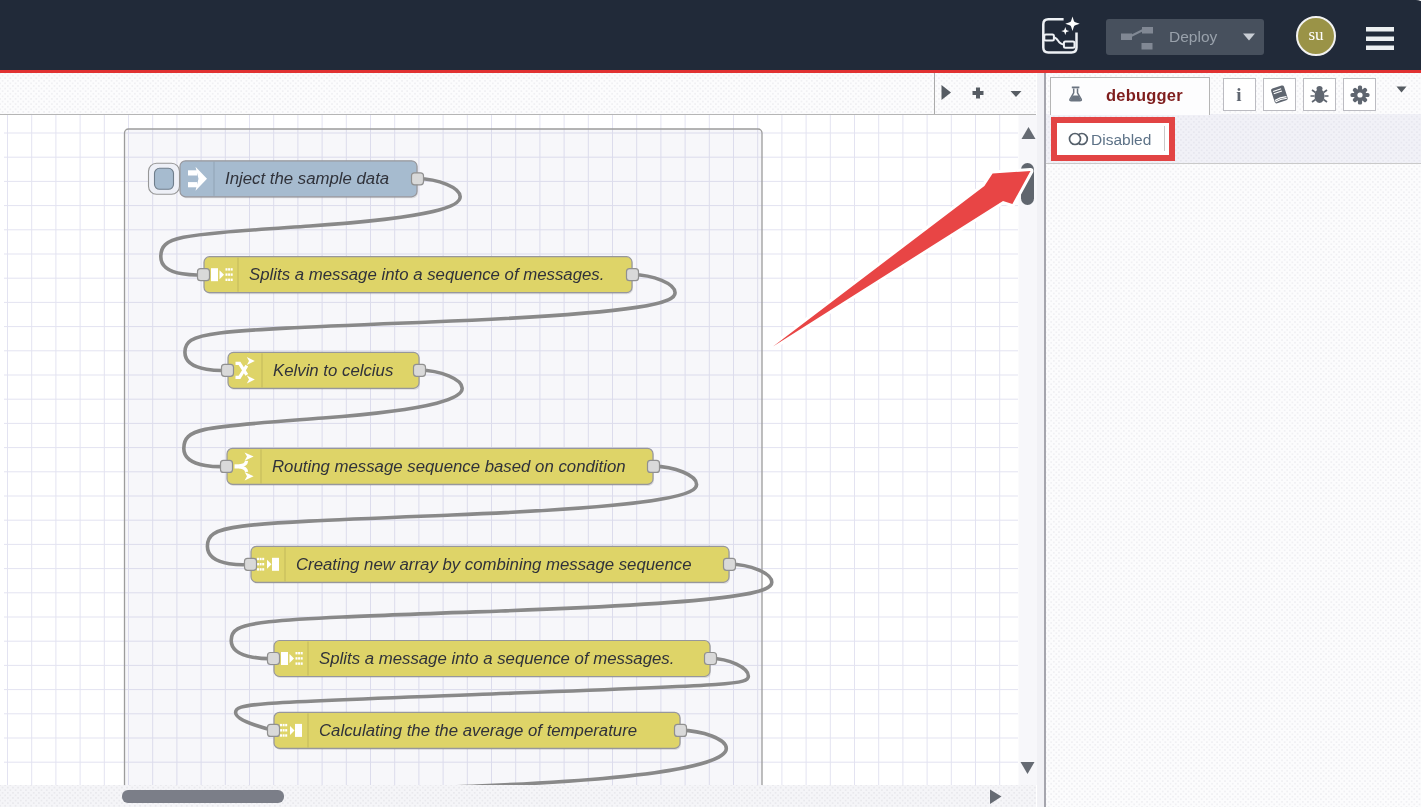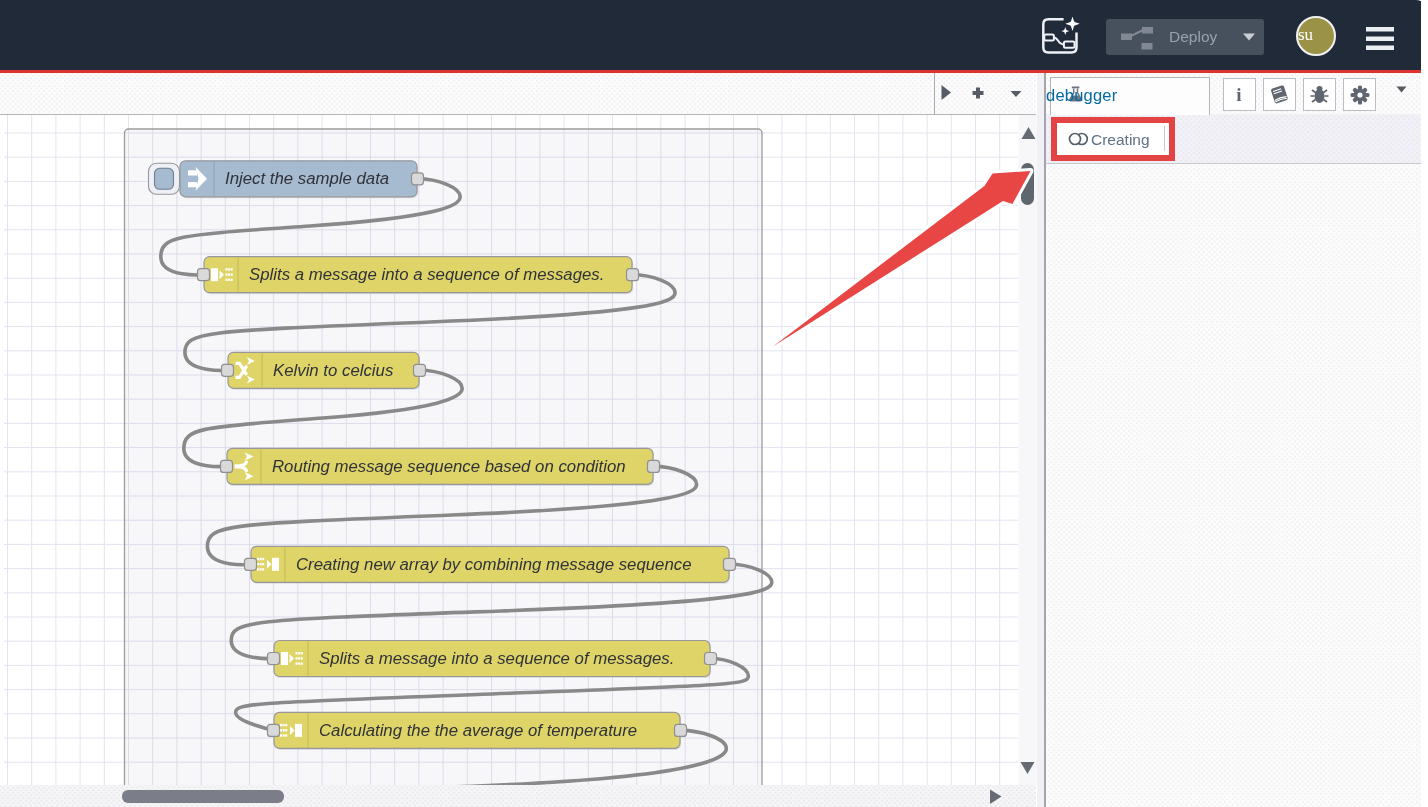--- a/index.html
+++ b/index.html
@@ -18,21 +18,21 @@
 
 <div class="abs" style="left:1106px;top:19px;width:158px;height:36px;background:#47505d;border-radius:3px"></div>
 <svg class="abs" style="left:1106px;top:19px" width="158" height="36">
 <rect x="15" y="14.5" width="11" height="6.5" fill="#818894"></rect>
 <rect x="36" y="8" width="11" height="6.5" fill="#818894"></rect>
 <rect x="35.5" y="24" width="11" height="6.5" fill="#818894"></rect>
 <path d="M 25 17 L 37 11" stroke="#818894" stroke-width="2"></path>
 <text x="63" y="23" font-family="'Liberation Sans',sans-serif" font-size="15.5" fill="#99a1ab">Deploy</text>
 <polygon points="137,14.5 149,14.5 143,21.5" fill="#c9ced5"></polygon>
 </svg>
-<div class="abs" style="left:1296px;top:16px;width:40px;height:40px;border-radius:50%;background:#9a9347;border:2.5px solid #f2f2f2;color:#fff;font-family:'Liberation Serif',serif;font-size:17px;line-height:34px">su</div>
+<div class="abs" style="left:1296px;top:16px;width:40px;height:40px;border-radius:50%;background:#9a9347;border:2.5px solid #f2f2f2;color:#fff;font-family:'Liberation Serif',serif;font-size:17px;text-align:center;line-height:34px">su</div>
 <svg class="abs" style="left:1366px;top:26px" width="28" height="26">
 <rect x="0" y="1" width="28" height="4.5" fill="#eceff1"></rect>
     <rect x="0" y="10.5" width="28" height="4.5" fill="#eceff1"></rect>
     <rect x="0" y="19.5" width="28" height="4.5" fill="#eceff1"></rect>
 </svg>
 
 <div class="abs" style="left:0;top:73px;width:1036px;height:42px;background-color:#fcfcfd;background-image:radial-gradient(circle,#f0f0f3 0.7px,transparent 0.85px),radial-gradient(circle,#f0f0f3 0.7px,transparent 0.85px);background-size:5.2px 5.2px;background-position:0 0,2.6px 2.6px;border-bottom:1px solid #b5b5b5"></div>
 <div class="abs" style="left:933.5px;top:73px;width:1px;height:41px;background:#ababab"></div>
 <svg class="abs" style="left:938px;top:84px" width="95" height="18">
 <polygon points="3.5,1 3.5,16 13,8.5" fill="#565c63"></polygon>
@@ -236,21 +236,21 @@
 
 <div class="abs" style="left:1045.6px;top:73px;width:375.4px;height:734px;background-color:#fcfcfd;background-image:radial-gradient(circle,#f0f0f3 0.7px,transparent 0.85px),radial-gradient(circle,#f0f0f3 0.7px,transparent 0.85px);background-size:5.2px 5.2px;background-position:0 0,2.6px 2.6px;"></div>
 <div class="abs" style="left:1045.6px;top:73px;width:375.4px;height:42px;background-color:#fcfcfd;background-image:radial-gradient(circle,#f0f0f3 0.7px,transparent 0.85px),radial-gradient(circle,#f0f0f3 0.7px,transparent 0.85px);background-size:5.2px 5.2px;background-position:0 0,2.6px 2.6px;border-bottom:1px solid #b5b5b5"></div>
 <div class="abs" style="left:1045.6px;top:114px;width:375.4px;height:49.5px;background-color:#f1f1f7;background-image:radial-gradient(circle,#e7e7ef 0.7px,transparent 0.85px),radial-gradient(circle,#e7e7ef 0.7px,transparent 0.85px);background-size:5.2px 5.2px;background-position:0 0,2.6px 2.6px;border-bottom:1px solid #c9c9c9"></div>
 <div class="abs" style="left:1050px;top:76.5px;width:160px;height:38.5px;background:#fdfdfe;border:1px solid #b5b5b5;border-bottom:none"></div>
 <svg class="abs" style="left:1069px;top:86px" width="14" height="16">
 <path d="M 4.7 2.4 L 4.7 6.9 L 1.1 13.1 Q 0.3 14.7 2.3 14.7 L 10.9 14.7 Q 12.9 14.7 12.1 13.1 L 8.5 6.9 L 8.5 2.4" fill="none" stroke="#6b7480" stroke-width="1.5"></path>
 <path d="M 3.7 9.4 L 9.5 9.4 L 11.5 13 Q 12 14.1 10.7 14.1 L 2.5 14.1 Q 1.2 14.1 1.7 13 Z" fill="#6b7480"></path>
 <rect x="2.8" y="0.5" width="7.6" height="1.8" fill="#6b7480"></rect>
 </svg>
-<div class="abs" style="left:1046px;top:86px;width:120px;font-size:16.5px;font-weight:normal;letter-spacing:0.2px;color:#0369a1">debugger</div>
+<div class="abs" style="left:1106px;top:86px;width:120px;font-size:16.5px;font-weight:bold;letter-spacing:0.2px;color:#7f1d1d">debugger</div>
 
 <div class="abs" style="left:1222.5px;top:78px;width:33px;height:33px;background:#fff;border:1px solid #bcbcc2"></div>
 <div class="abs" style="left:1263px;top:78px;width:33px;height:33px;background:#fff;border:1px solid #bcbcc2"></div>
 <div class="abs" style="left:1302.5px;top:78px;width:33px;height:33px;background:#fff;border:1px solid #bcbcc2"></div>
 <div class="abs" style="left:1343px;top:78px;width:33px;height:33px;background:#fff;border:1px solid #bcbcc2"></div>
 <div class="abs" style="left:1231px;top:84px;width:16px;font-family:'Liberation Serif',serif;font-size:19px;font-weight:bold;color:#5f6670;text-align:center">i</div>
 <svg class="abs" style="left:1269px;top:84px" width="22" height="22">
 <g transform="rotate(-18 11 11)">
 <rect x="3.8" y="2.5" width="13.6" height="15.5" rx="2" fill="#5f6670"></rect>
 <path d="M 5.5 5.5 L 14 5.5 M 5.5 7.8 L 14 7.8" stroke="#fff" stroke-width="1.1"></path>
@@ -281,20 +281,20 @@
 </svg>
 <svg class="abs" style="left:1396px;top:86px" width="11" height="7">
     <polygon points="0.5,0.5 10.5,0.5 5.5,6.5" fill="#555b61"></polygon>
   </svg>
 
 <div class="abs" style="left:1051px;top:117px;width:124px;height:44px;background:#fff;border:6px solid #e24444"></div>
 <svg class="abs" style="left:1068px;top:132px" width="21" height="14">
 <circle cx="13.8" cy="7" r="5.5" fill="none" stroke="#55606b" stroke-width="1.7"></circle>
 <circle cx="7" cy="7" r="5.5" fill="#fff" stroke="#55606b" stroke-width="1.7"></circle>
 </svg>
-<div class="abs" style="left:1091px;top:130.5px;font-size:15.5px;color:#5d7287">Creating</div>
+<div class="abs" style="left:1091px;top:130.5px;font-size:15.5px;color:#5d7287">Disabled</div>
 <div class="abs" style="left:1163.5px;top:126px;width:1px;height:25px;background:#c9c9c9"></div>
 
 <div class="abs" style="left:1421px;top:0;width:7px;height:807px;background:#fff"></div>
 
 <svg class="abs" style="left:0;top:0;pointer-events:none" width="1428" height="807">
 <polygon points="773,346.5 984.4,186 992.6,173.6 1030.5,171 1012.4,204.1 1003,200.9" fill="#fff" stroke="#fff" stroke-width="6" stroke-linejoin="round"></polygon>
     <polygon points="773,346.5 984.4,186 992.6,173.6 1030.5,171 1012.4,204.1 1003,200.9" fill="#e84545"></polygon>
 </svg>
 </body></html>

